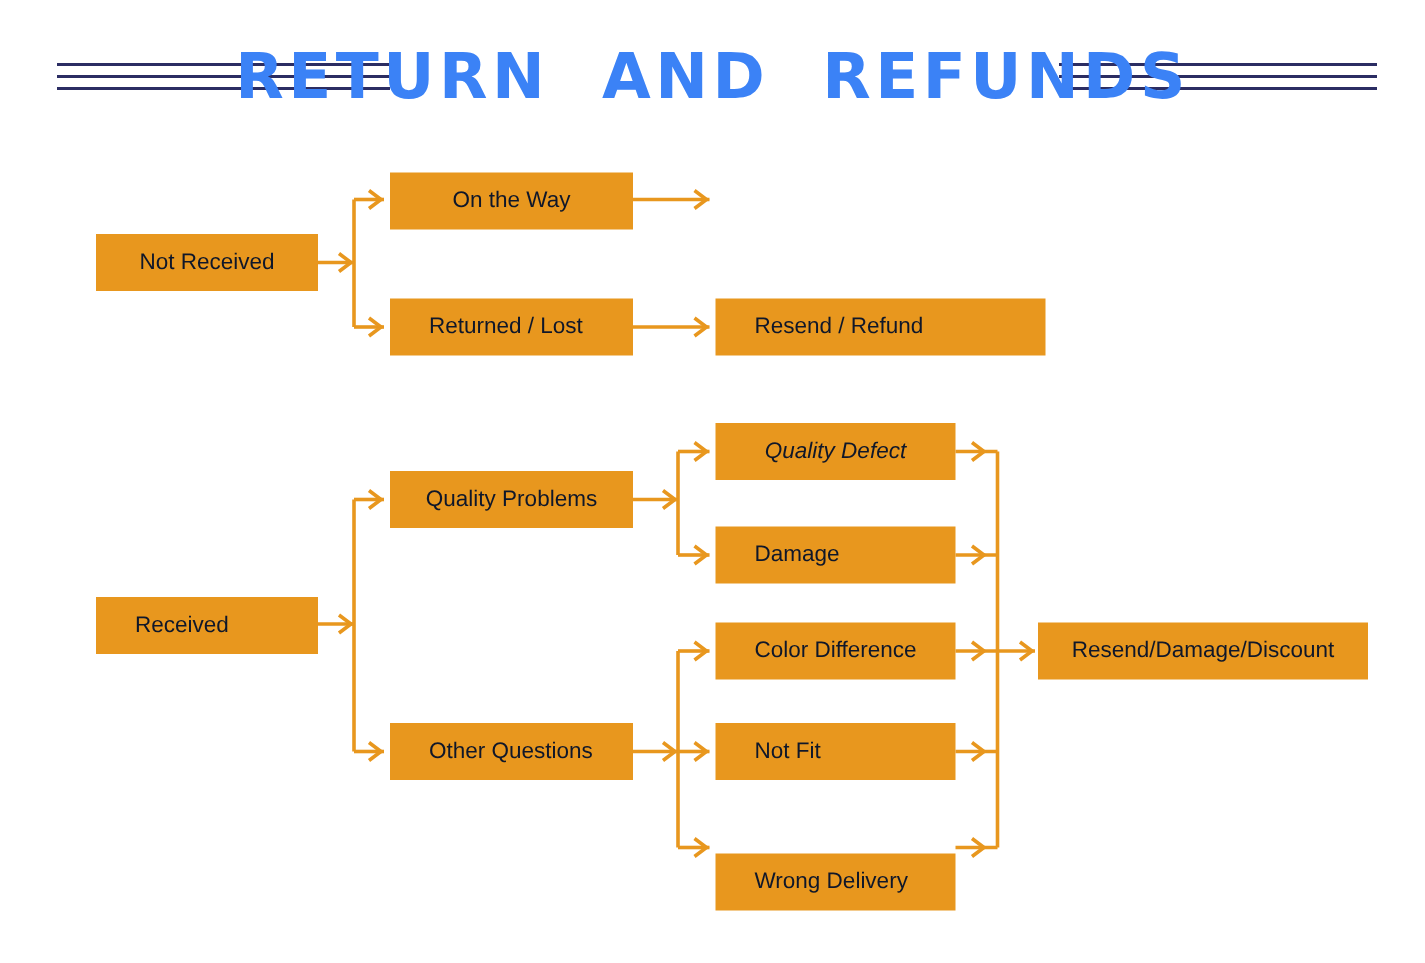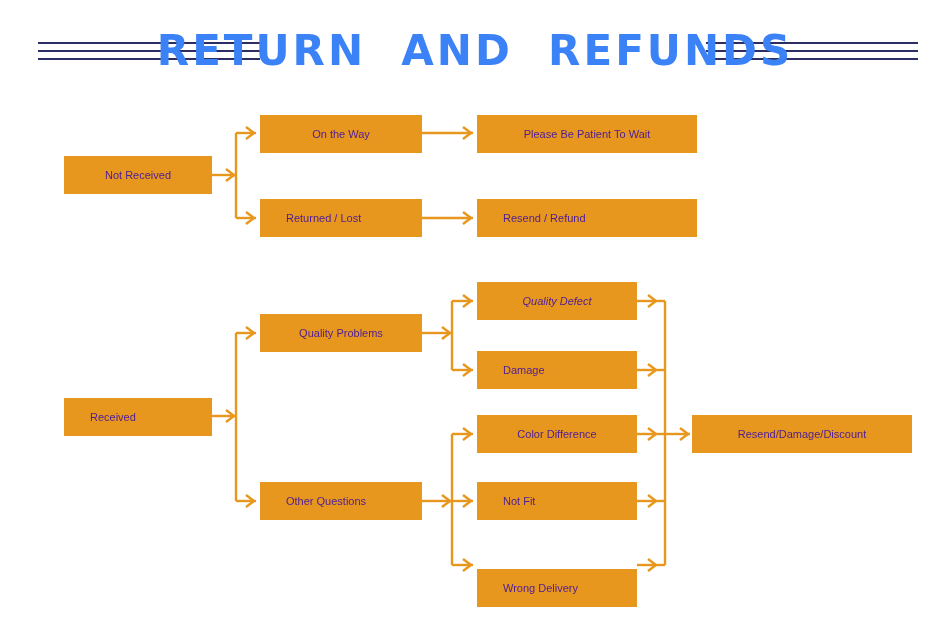--- a/index.html
+++ b/index.html
@@ -67,22 +67,22 @@
     top: 0;
     width: 950px;
     height: 642px;
     pointer-events: none;
   }
 
   
   .node {
     position: absolute;
     background: #e8971e;
-    color: #4c1d95;
-    font-size: 11px;
+    color: #0f172a;
+    font-size: 15px;
     display: flex;
     align-items: center;
     box-sizing: border-box;
     line-height: 1.1;
   }
   .node.align-left   { justify-content: flex-start; padding-left: 26px; }
   .node.align-center { justify-content: center; }
 </style>
 </head>
 <body>
@@ -174,21 +174,20 @@
       <polyline points="648,559 656,565 648,571"></polyline>
 
       <polyline points="680,428 688,434 680,440"></polyline>
     </g>
   </svg>
 
   <div class="node align-center" style="left:64px;  top:156px; width:148px; height:38px;">Not Received</div>
 
   <div class="node align-center" style="left:260px; top:115px; width:162px; height:38px;">On the Way</div>
 
-  <div class="node align-center" style="left:477px; top:115px; width:220px; height:38px;">Please Be Patient To Wait</div>
 
   <div class="node align-left" style="left:260px; top:199px; width:162px; height:38px;">Returned / Lost</div>
 
   <div class="node align-left" style="left:477px; top:199px; width:220px; height:38px;">Resend / Refund</div>
 
   <div class="node align-left" style="left:64px;  top:398px; width:148px; height:38px;">Received</div>
 
   <div class="node align-center" style="left:260px; top:314px; width:162px; height:38px;">Quality Problems</div>
 
   <div class="node align-left" style="left:260px; top:482px; width:162px; height:38px;">Other Questions</div>

